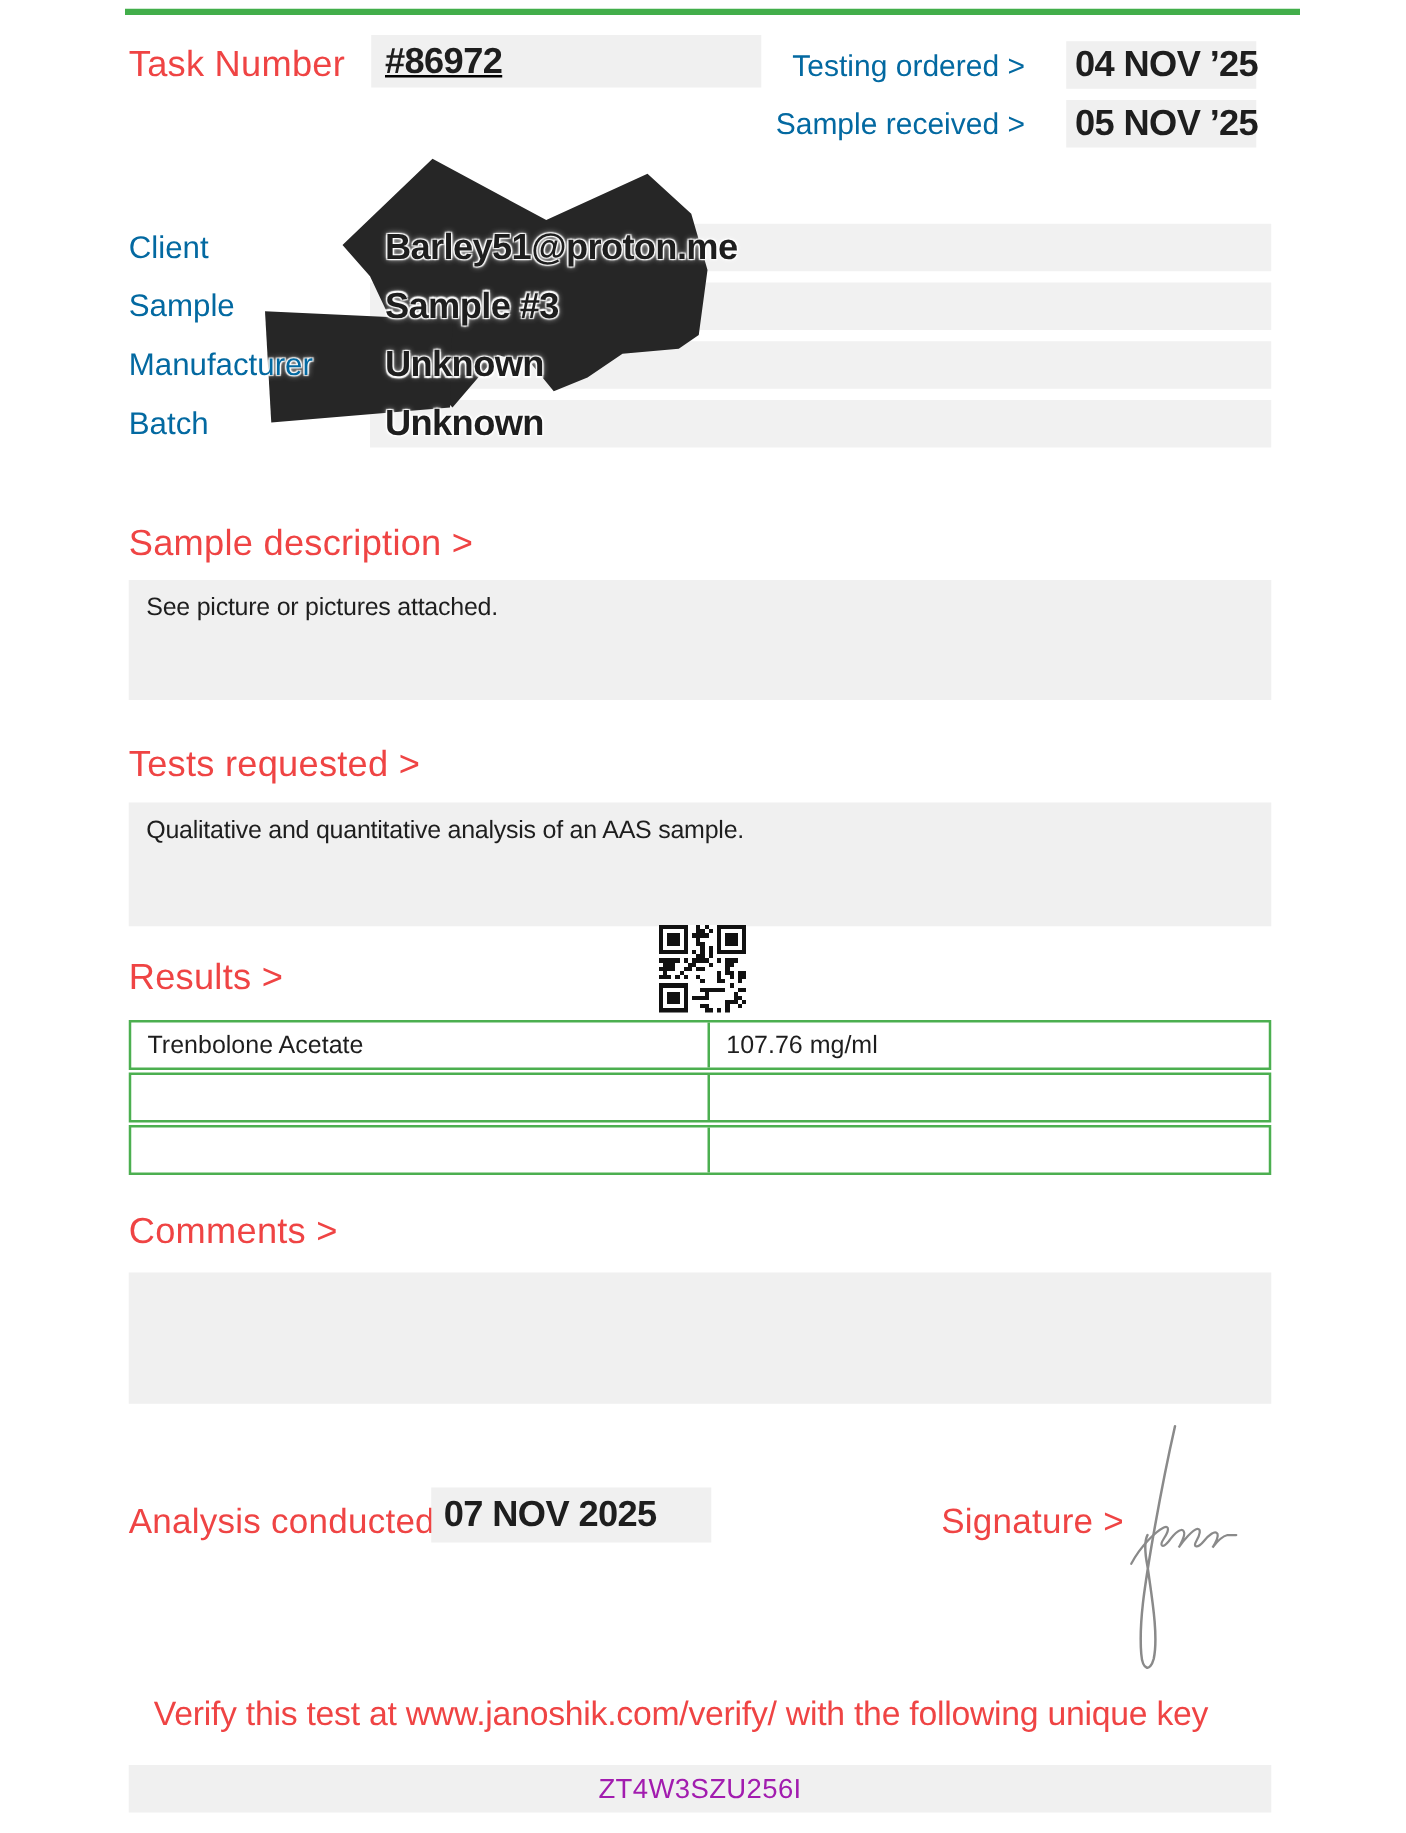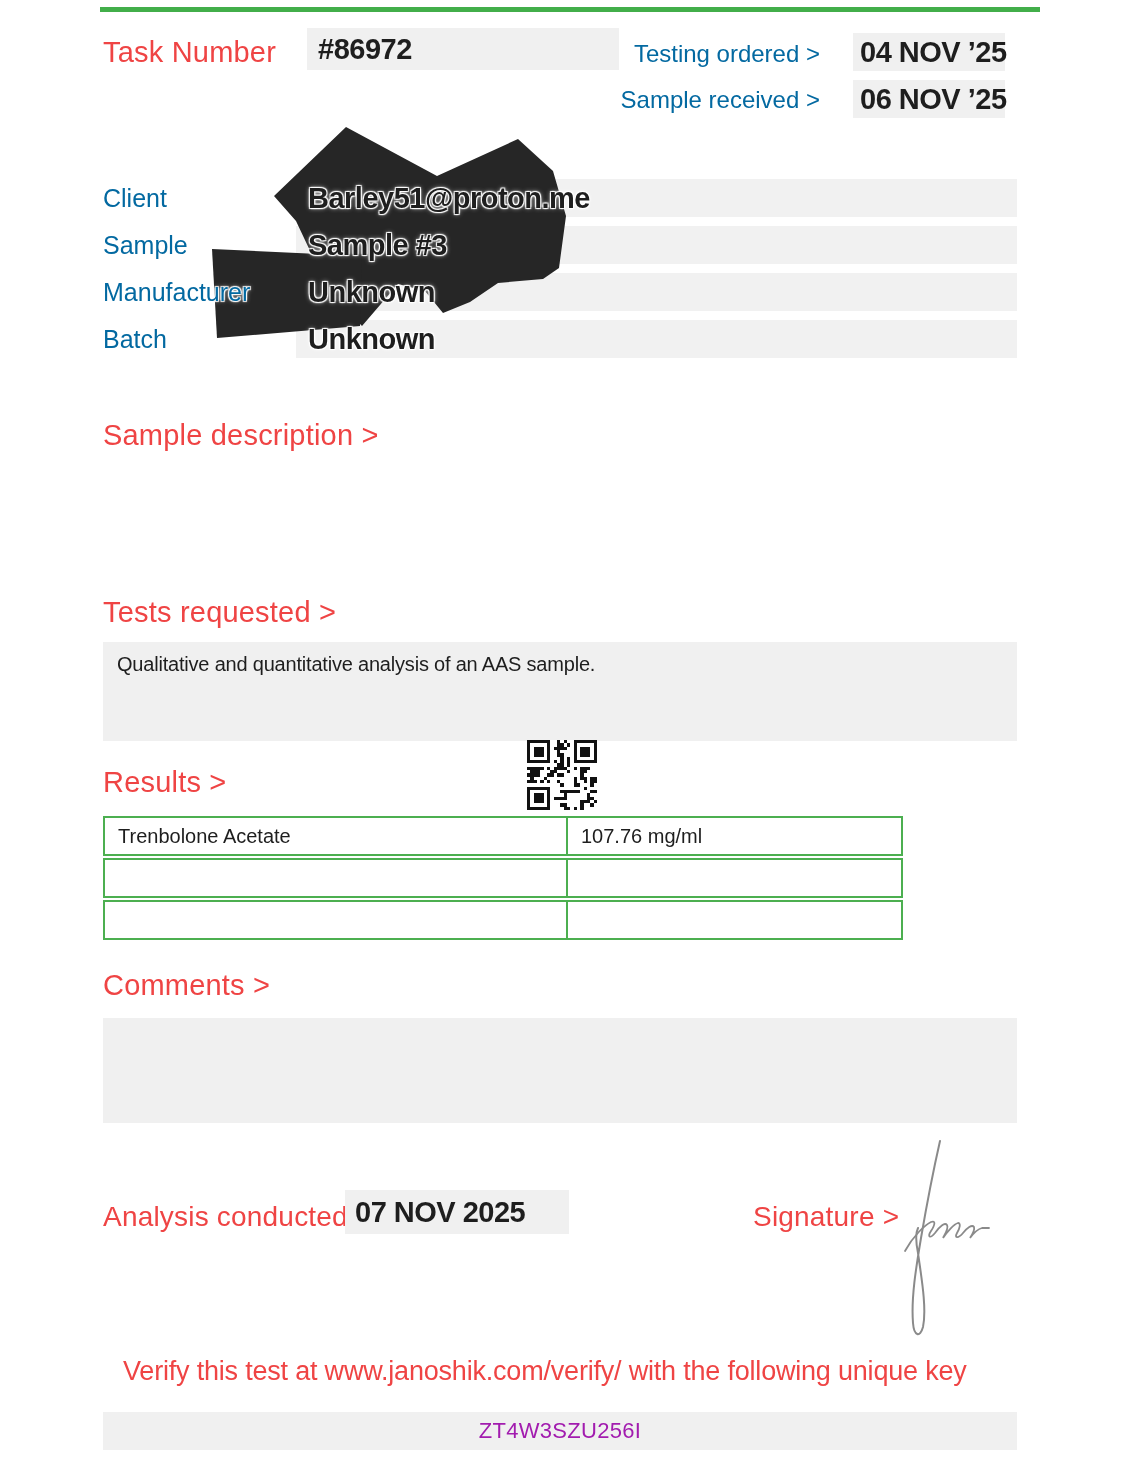--- a/index.html
+++ b/index.html
@@ -10,21 +10,21 @@
 
   .top-line { left:100px; top:7px; width:940px; height:5px; background:#42AE4A; }
   .h-green { font-size:29px; letter-spacing:.2px; color:#ef4444; white-space:nowrap; }
   .lbl { font-size:25px; color:#0369a1; white-space:nowrap; }
 
   .gray-box { background:#F0F0F0; }
 
   .value-txt { font-size:29px; font-weight:600; letter-spacing:-.5px; color:#1E1E1E; white-space:nowrap; }
 
   .task-label { left:103px; top:36px; }
-  .task-box  { left:307px; top:28px; width:312px; height:42px; }
+  .task-box  { left:297px; top:28px; width:312px; height:42px;text-decoration:underline; }
   .task-box span { display:block; padding-left:11px; line-height:42px; }
 
   .date-label { width:262px; text-align:right; font-size:24px; }
   .date-label-1 { left:558px; top:40px; }
   .date-label-2 { left:558px; top:86px; }
   .date-box { width:152px; height:38px; }
   .date-box-1 { left:853px; top:33px; }
   .date-box-2 { left:853px; top:80px; }
   .date-box span { display:block; padding-left:7px; line-height:38px; }
 
@@ -35,21 +35,21 @@
           -1px 1px 1px rgba(255,255,255,.95), 1px 1px 1px rgba(255,255,255,.95), 0 0 5px rgba(255,255,255,.85); }
 
   .redaction-svg { left:0; top:0; width:1125px; height:1466px; z-index:1; pointer-events:none; }
 
   .body-txt { font-size:20px; color:#1E1E1E; letter-spacing:-.2px; }
   .sec-box { left:103px; width:914px; }
   .sec-box .body-txt { display:block; padding:11px 14px; }
 
   .qr { left:527px; top:740px; width:70px; height:70px; z-index:2; background:#fff; }
 
-  .res-table { left:103px; top:816px; width:800px; }
+  .res-table { left:103px; top:816px; width:914px; }
   .res-row { display:flex; height:40px; border:2px solid #4CAF50; margin-bottom:2px; background:#fff; }
   .res-cell { line-height:36px; padding-left:13px; font-size:20px; color:#1E1E1E; white-space:nowrap; overflow:hidden; }
   .res-cell.c1 { width:463px; border-right:2px solid #4CAF50; }
   .res-cell.c2 { flex:1; }
 
   .analysis-label { left:103px; top:1201px; font-size:28px; }
   .analysis-box { left:345px; top:1190px; width:224px; height:44px; }
   .analysis-box span { display:block; padding-left:10px; line-height:44px; }
   .sig-label { left:753px; top:1201px; font-size:28px; }
   .sig-svg { left:885px; top:1133px; width:120px; height:215px; }
@@ -69,21 +69,21 @@
   <div class="abs task-box gray-box">
     <span class="value-txt">#86972</span>
   </div>
 
   <div class="abs lbl date-label date-label-1">Testing ordered &gt;</div>
   <div class="abs gray-box date-box date-box-1">
     <span class="value-txt">04 NOV ’25</span>
   </div>
   <div class="abs lbl date-label date-label-2">Sample received &gt;</div>
   <div class="abs gray-box date-box date-box-2">
-    <span class="value-txt">06 NOV ’25</span>
+    <span class="value-txt">05 NOV ’25</span>
   </div>
 
   <div class="abs info-bar" style="top:179px"></div>
   <div class="abs info-bar" style="top:226px"></div>
   <div class="abs info-bar" style="top:273px"></div>
   <div class="abs info-bar" style="top:320px"></div>
 
   <svg class="abs redaction-svg" viewBox="0 0 1125 1466">
     <polygon fill="#262626" points="346,127 437,176 518,139 553,171 566,216 559,268 543,279 498,283 470,302 443,313 425,291 398,284 362,326 330,293 296,221 274,196"></polygon>
     <polygon fill="#262626" points="212,249 362,256 360,326 217,338"></polygon>
@@ -92,20 +92,23 @@
   <div class="abs info-label lbl halo" style="top:179px">Client</div>
   <div class="abs info-value value-txt halo" style="top:179px">Barley51@proton.me</div>
   <div class="abs info-label lbl halo" style="top:226px">Sample</div>
   <div class="abs info-value value-txt halo" style="top:226px">Sample #3</div>
   <div class="abs info-label lbl halo" style="top:273px">Manufacturer</div>
   <div class="abs info-value value-txt halo" style="top:273px">Unknown</div>
   <div class="abs info-label lbl halo" style="top:320px">Batch</div>
   <div class="abs info-value value-txt halo" style="top:320px">Unknown</div>
 
   <div class="abs h-green" style="left:103px; top:419px">Sample description &gt;</div>
+  <div class="abs sec-box gray-box" style="top:464px; height:96px">
+    <span class="body-txt">See picture or pictures attached.</span>
+  </div>
 
   <div class="abs h-green" style="left:103px; top:596px">Tests requested &gt;</div>
   <div class="abs sec-box gray-box" style="top:642px; height:99px">
     <span class="body-txt">Qualitative and quantitative analysis of an AAS sample.</span>
   </div>
 
   <svg id="qr-svg" class="abs qr" viewBox="0 0 21 21" shape-rendering="crispEdges">
       <path d="M0 0h7v7h-7zM1 1h5v5h-5zM2 2h3v3h-3zM14 0h7v7h-7zM15 1h5v5h-5zM16 2h3v3h-3zM0 14h7v7h-7zM1 15h5v5h-5zM2 16h3v3h-3zM9 0h1v1h-1zM11 0h1v1h-1zM9 1h1v1h-1zM10 1h1v1h-1zM12 1h1v1h-1zM8 2h1v1h-1zM9 2h1v1h-1zM10 2h1v1h-1zM11 2h1v1h-1zM9 3h1v1h-1zM9 4h1v1h-1zM10 4h1v1h-1zM10 5h1v1h-1zM12 5h1v1h-1zM8 6h1v1h-1zM10 6h1v1h-1zM12 6h1v1h-1zM9 7h1v1h-1zM10 7h1v1h-1zM12 7h1v1h-1zM0 8h1v1h-1zM1 8h1v1h-1zM2 8h1v1h-1zM3 8h1v1h-1zM4 8h1v1h-1zM6 8h1v1h-1zM8 8h1v1h-1zM9 8h1v1h-1zM10 8h1v1h-1zM11 8h1v1h-1zM14 8h1v1h-1zM16 8h1v1h-1zM17 8h1v1h-1zM18 8h1v1h-1zM1 9h1v1h-1zM2 9h1v1h-1zM3 9h1v1h-1zM7 9h1v1h-1zM8 9h1v1h-1zM12 9h1v1h-1zM16 9h1v1h-1zM17 9h1v1h-1zM0 10h1v1h-1zM1 10h1v1h-1zM2 10h1v1h-1zM3 10h1v1h-1zM6 10h1v1h-1zM7 10h1v1h-1zM9 10h1v1h-1zM10 10h1v1h-1zM16 10h1v1h-1zM1 11h1v1h-1zM5 11h1v1h-1zM14 11h1v1h-1zM16 11h1v1h-1zM17 11h1v1h-1zM19 11h1v1h-1zM20 11h1v1h-1zM0 12h1v1h-1zM1 12h1v1h-1zM2 12h1v1h-1zM4 12h1v1h-1zM6 12h1v1h-1zM9 12h1v1h-1zM14 12h1v1h-1zM17 12h1v1h-1zM19 12h1v1h-1zM20 12h1v1h-1zM10 13h1v1h-1zM14 13h1v1h-1zM15 13h1v1h-1zM19 13h1v1h-1zM17 14h1v1h-1zM10 15h1v1h-1zM11 15h1v1h-1zM12 15h1v1h-1zM13 15h1v1h-1zM14 15h1v1h-1zM15 15h1v1h-1zM19 15h1v1h-1zM20 15h1v1h-1zM11 16h1v1h-1zM18 16h1v1h-1zM8 17h1v1h-1zM9 17h1v1h-1zM10 17h1v1h-1zM11 17h1v1h-1zM18 17h1v1h-1zM19 17h1v1h-1zM16 18h1v1h-1zM17 18h1v1h-1zM18 18h1v1h-1zM20 18h1v1h-1zM10 19h1v1h-1zM11 19h1v1h-1zM16 19h1v1h-1zM19 19h1v1h-1zM11 20h1v1h-1zM12 20h1v1h-1zM14 20h1v1h-1zM16 20h1v1h-1z" fill="#111" fill-rule="evenodd"></path>
     </svg>
 

